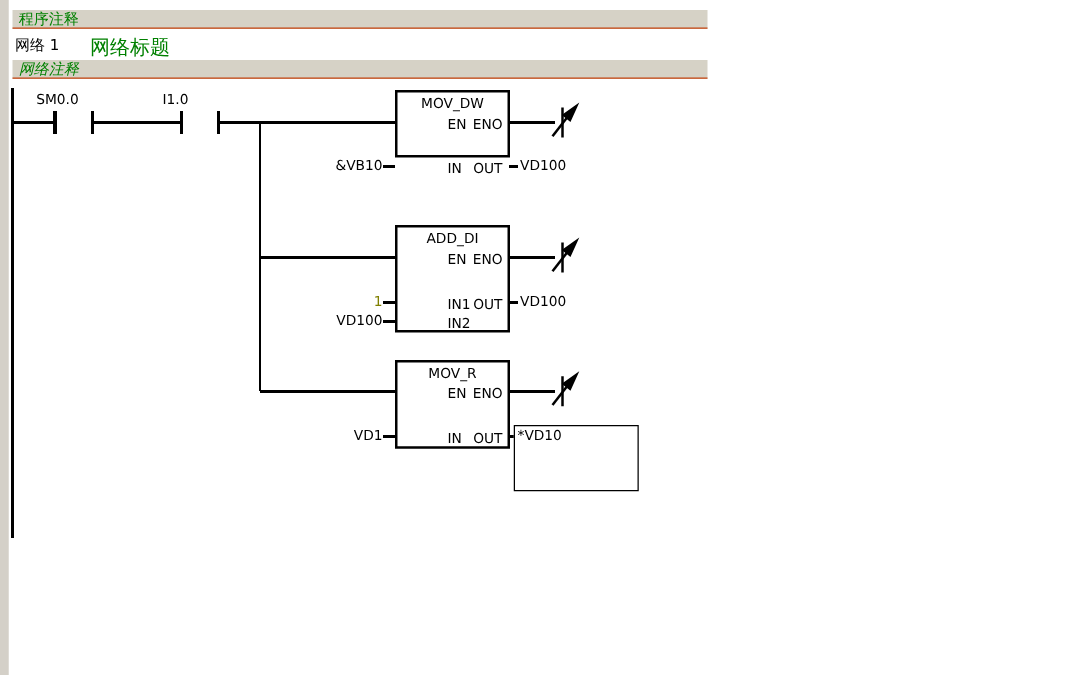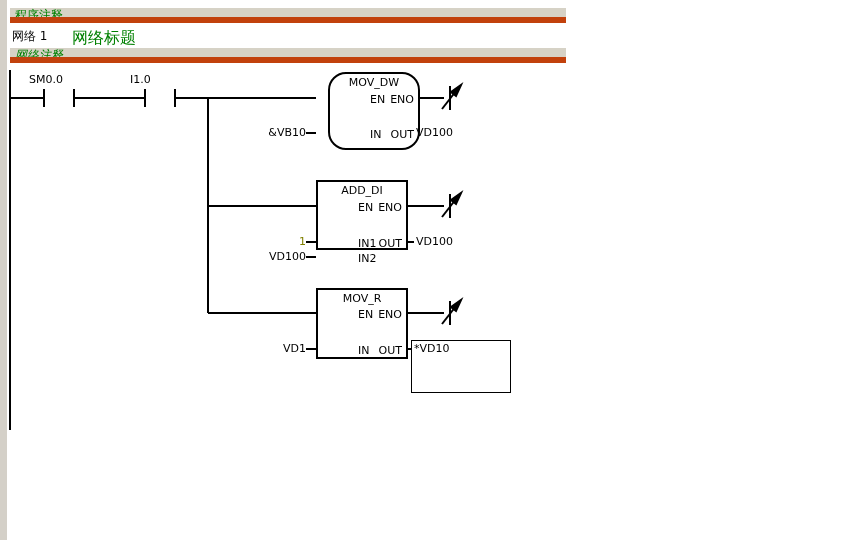--- a/index.html
+++ b/index.html
@@ -9,21 +9,21 @@
     background:#ffffff; color:#000;
     font-family:"DejaVu Sans","Liberation Sans",sans-serif;
     font-size:11px;
   }
   .left-strip {
     position:absolute; left:0; top:0; width:8px; height:540px;
     background:#d4d0c8; border-right:1px solid #ffffff;
   }
   .comment-bar {
     position:absolute; left:10px; width:556px; height:15px;
-    background:#d6d2c6; border-bottom:6px solid #c2410c;
+    background:#d6d2c6; border-bottom:1px solid #c2410c;
     color:#008000; font-size:12px; line-height:15px; padding-left:5px;
     white-space:nowrap; overflow:hidden;
   }
   .net-label {
     position:absolute; left:12px; top:28px; font-size:12px; font-weight:normal;
     color:#000; white-space:nowrap;
   }
   .net-title {
     position:absolute; left:72px; top:28px; font-size:16px; color:#008000;
     white-space:nowrap;
@@ -115,31 +115,31 @@
         <line x1="450" y1="301" x2="450" y2="325"></line>
         <line x1="442" y1="324" x2="456" y2="306"></line>
         <polygon points="461,300 456,311 451,307"></polygon>
       </g>
     </g>
   </svg>
 
   <div class="lbl c" style="left:29px; top:73px; width:60px;">SM0.0</div>
   <div class="lbl c" style="left:130px; top:73px; width:60px;">I1.0</div>
 
-  <div class="blk" style="left:328px; top:72px; width:92px; height:78px;border-radius:18px;">
+  <div class="blk" style="left:316px; top:72px; width:92px; height:54px;">
     <div class="title">MOV_DW</div>
     <div class="pin" style="left:4px; top:19px;">EN</div>
     <div class="pin" style="right:4px; top:19px;">ENO</div>
     <div class="pin" style="left:4px; top:54px;">IN</div>
     <div class="pin" style="right:4px; top:54px;">OUT</div>
   </div>
   <div class="lbl r" style="left:240px; top:126px; width:66px;">&amp;VB10</div>
   <div class="lbl" style="left:416px; top:126px;">VD100</div>
 
-  <div class="blk" style="left:316px; top:180px; width:92px; height:70px;">
+  <div class="blk" style="left:316px; top:180px; width:92px; height:86px;">
     <div class="title">ADD_DI</div>
     <div class="pin" style="left:4px; top:19px;">EN</div>
     <div class="pin" style="right:4px; top:19px;">ENO</div>
     <div class="pin" style="left:4px; top:55px;text-align:right;">IN1</div>
     <div class="pin" style="left:4px; top:70px;">IN2</div>
     <div class="pin" style="right:4px; top:55px;">OUT</div>
   </div>
   <div class="lbl r olive" style="left:240px; top:235px; width:66px;">1</div>
   <div class="lbl r" style="left:240px; top:250px; width:66px;">VD100</div>
   <div class="lbl" style="left:416px; top:235px;">VD100</div>

